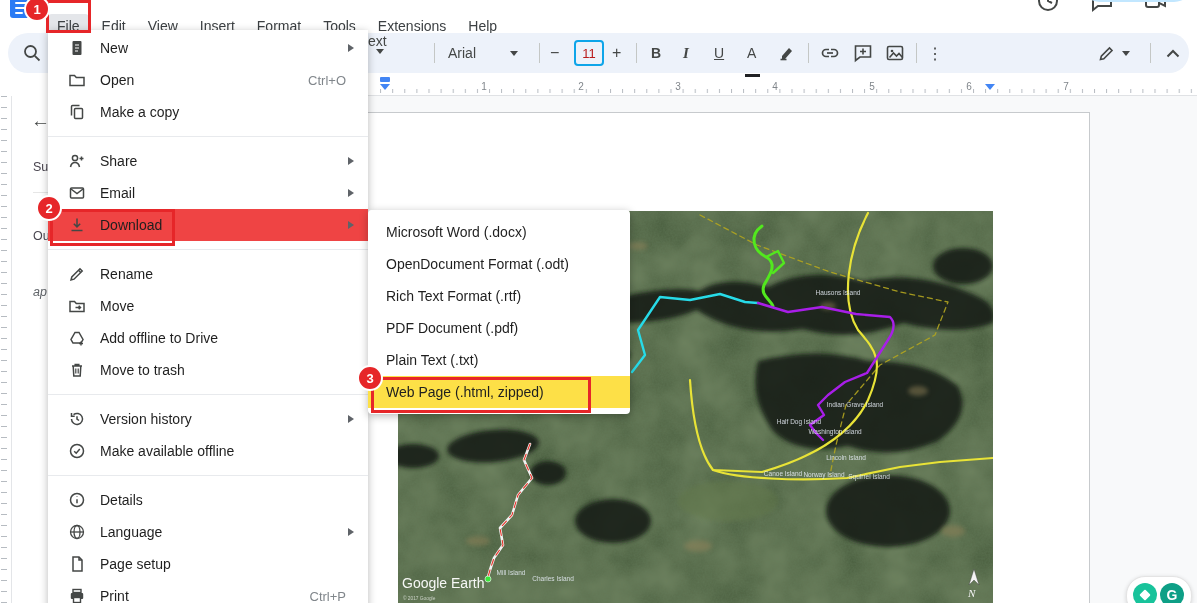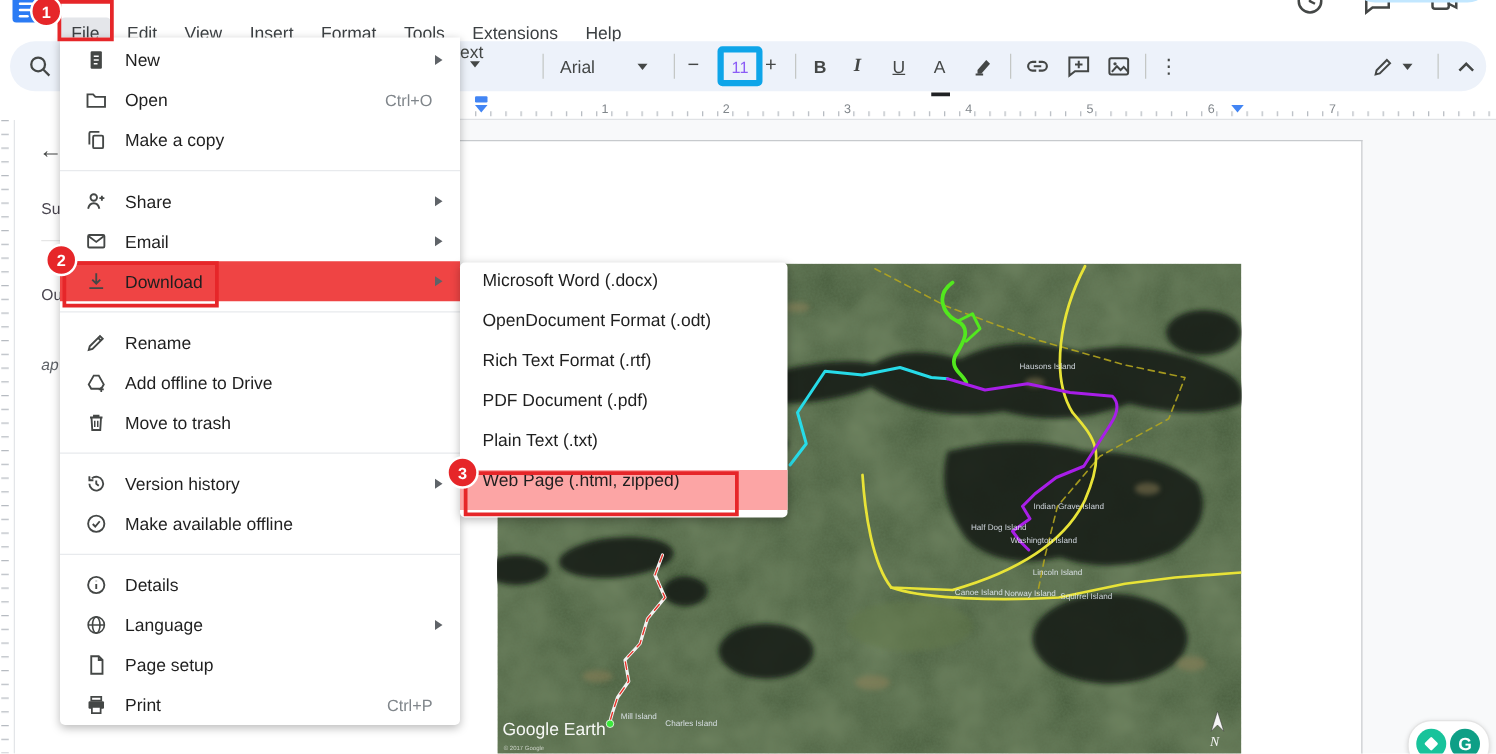--- a/index.html
+++ b/index.html
@@ -16,21 +16,21 @@
   .tr-ic{width:26px;height:26px;margin-right:28px;}
   .share-pill{position:absolute;right:4px;top:-24px;width:112px;height:38px;border-radius:19px;
       background:#c2e7ff;display:flex;align-items:center;justify-content:center;gap:8px;
       color:#001d35;font-size:14px;font-weight:bold;}
   
   .toolbar{position:absolute;left:8px;top:33px;width:1181px;height:40px;background:#edf2fa;border-radius:20px;}
   .tb{position:absolute;top:0;height:40px;display:flex;align-items:center;color:#444746;}
   .tb-div{position:absolute;top:10px;width:1px;height:20px;background:#c4c7c5;}
   .tb-txt{font-size:14px;color:#444746;}
   .caret{width:0;height:0;border-left:4px solid transparent;border-right:4px solid transparent;border-top:5px solid #444746;margin-left:6px;}
-  .size-box{width:26px;height:22px;border:5px solid #0ea5e9;border-radius:4px;display:flex;align-items:center;justify-content:center;font-size:13px;color:#8b5cf6;}
+  .size-box{width:26px;height:22px;border:2px solid #0ea5e9;border-radius:4px;display:flex;align-items:center;justify-content:center;font-size:13px;color:#b91c1c;}
   .fmt{font-size:14px;font-weight:bold;color:#444746;}
   .tb-i{font-style:italic;font-family:"Liberation Serif",serif;font-size:15px;}
   .tb-u{text-decoration:underline;font-weight:normal;}
   .tb-a{position:relative;font-weight:normal;}
   .tb-a b{position:absolute;left:-2px;bottom:-4px;width:15px;height:3px;background:#202124;}
   .more-v{font-size:16px;color:#444746;letter-spacing:0;}
   
   .ruler{position:absolute;left:0;top:76px;width:1197px;height:20px;background:#fff;}
   .vruler{position:absolute;left:0;top:96px;width:11px;height:507px;background:#fff;border-right:1px solid #e3e5e8;}
   
@@ -48,22 +48,22 @@
       box-shadow:0 2px 8px rgba(0,0,0,.28);padding-top:2px;z-index:50;}
   .fm-row{position:relative;height:32px;display:flex;align-items:center;padding:0 0 0 20px;}
   .fm-row.hl{background:#ef4444;}
   .fm-ic{width:18px;height:18px;margin-right:14px;flex:0 0 18px;}
   .fm-label{font-size:14px;color:#1f1f1f;white-space:nowrap;}
   .fm-short{position:absolute;right:22px;font-size:13px;color:#80868b;}
   .fm-arrow{position:absolute;right:14px;width:0;height:0;border-top:4.5px solid transparent;border-bottom:4.5px solid transparent;border-left:6px solid #5f6368;}
   .fm-sep{height:1px;background:#e8eaed;margin:8px 0;}
   .smenu{position:absolute;left:368px;top:210px;width:262px;background:#fff;border-radius:4px;
       box-shadow:0 2px 8px rgba(0,0,0,.28);padding:6px 0;z-index:55;}
-  .sm-row{height:32px;display:flex;align-items:flex-start;padding-left:18px;font-size:14px;color:#1f1f1f;white-space:nowrap;}
-  .sm-row.hl{background:#fca5a5;}
+  .sm-row{height:32px;display:flex;align-items:center;padding-left:18px;font-size:14px;color:#1f1f1f;white-space:nowrap;}
+  .sm-row.hl{background:#fde047;}
   
   .ann-box{position:absolute;border:3px solid #e62629;z-index:100;}
   .ann-badge{position:absolute;width:26px;height:26px;border-radius:50%;background:#e62629;border:2px solid #fff;
       color:#fff;font-size:13px;font-weight:bold;display:flex;align-items:center;justify-content:center;z-index:101;box-sizing:border-box;}
   
   .gram{position:absolute;left:1126px;top:576px;width:64px;height:38px;background:#fff;border:1px solid #e4e4e4;
       border-radius:19px;box-shadow:0 1px 4px rgba(0,0,0,.15);z-index:60;}
   .g1{position:absolute;left:6px;top:6px;width:24px;height:24px;border-radius:50%;background:#18c39b;}
   .g1 i{position:absolute;left:8px;top:8px;width:8px;height:8px;background:#fff;transform:rotate(45deg);border-radius:1px;}
   .g2{position:absolute;left:33px;top:6px;width:24px;height:24px;border-radius:50%;background:#0e9f86;
@@ -362,20 +362,27 @@
     <div class="fm-sep"></div>
     <div class="fm-row">
       <svg class="fm-ic" viewBox="0 0 18 18" fill="none" stroke="#444746" stroke-width="1.5">
         <path d="M3 15l.8-3L12 3.8l2.2 2.2L6 14.2z"></path>
           <path d="M10.5 5.3l2.2 2.2"></path>
       </svg>
       <span class="fm-label">Rename</span>
     </div>
     <div class="fm-row">
       <svg class="fm-ic" viewBox="0 0 18 18" fill="none" stroke="#444746" stroke-width="1.5">
+        <path d="M2 4.5h4.5l1.8 2H16v8H2z"></path>
+          <path d="M7.5 10.5h5M10.7 8.7l1.8 1.8-1.8 1.8"></path>
+      </svg>
+      <span class="fm-label">Move</span>
+    </div>
+    <div class="fm-row">
+      <svg class="fm-ic" viewBox="0 0 18 18" fill="none" stroke="#444746" stroke-width="1.5">
         <path d="M7 3.5h4l4 7-2 3.5H5l-2-3.5z"></path>
           <path d="M13 12.5v4M11 14.5h4" stroke-width="1.4"></path>
       </svg>
       <span class="fm-label">Add offline to Drive</span>
     </div>
     <div class="fm-row">
       <svg class="fm-ic" viewBox="0 0 18 18" fill="none" stroke="#444746" stroke-width="1.5">
         <path d="M4 5h10M7.2 5V3.5h3.6V5M5.2 5l.6 10h6.4l.6-10"></path>
           <path d="M7.8 7.5v5M10.2 7.5v5" stroke-width="1.2"></path>
       </svg>

